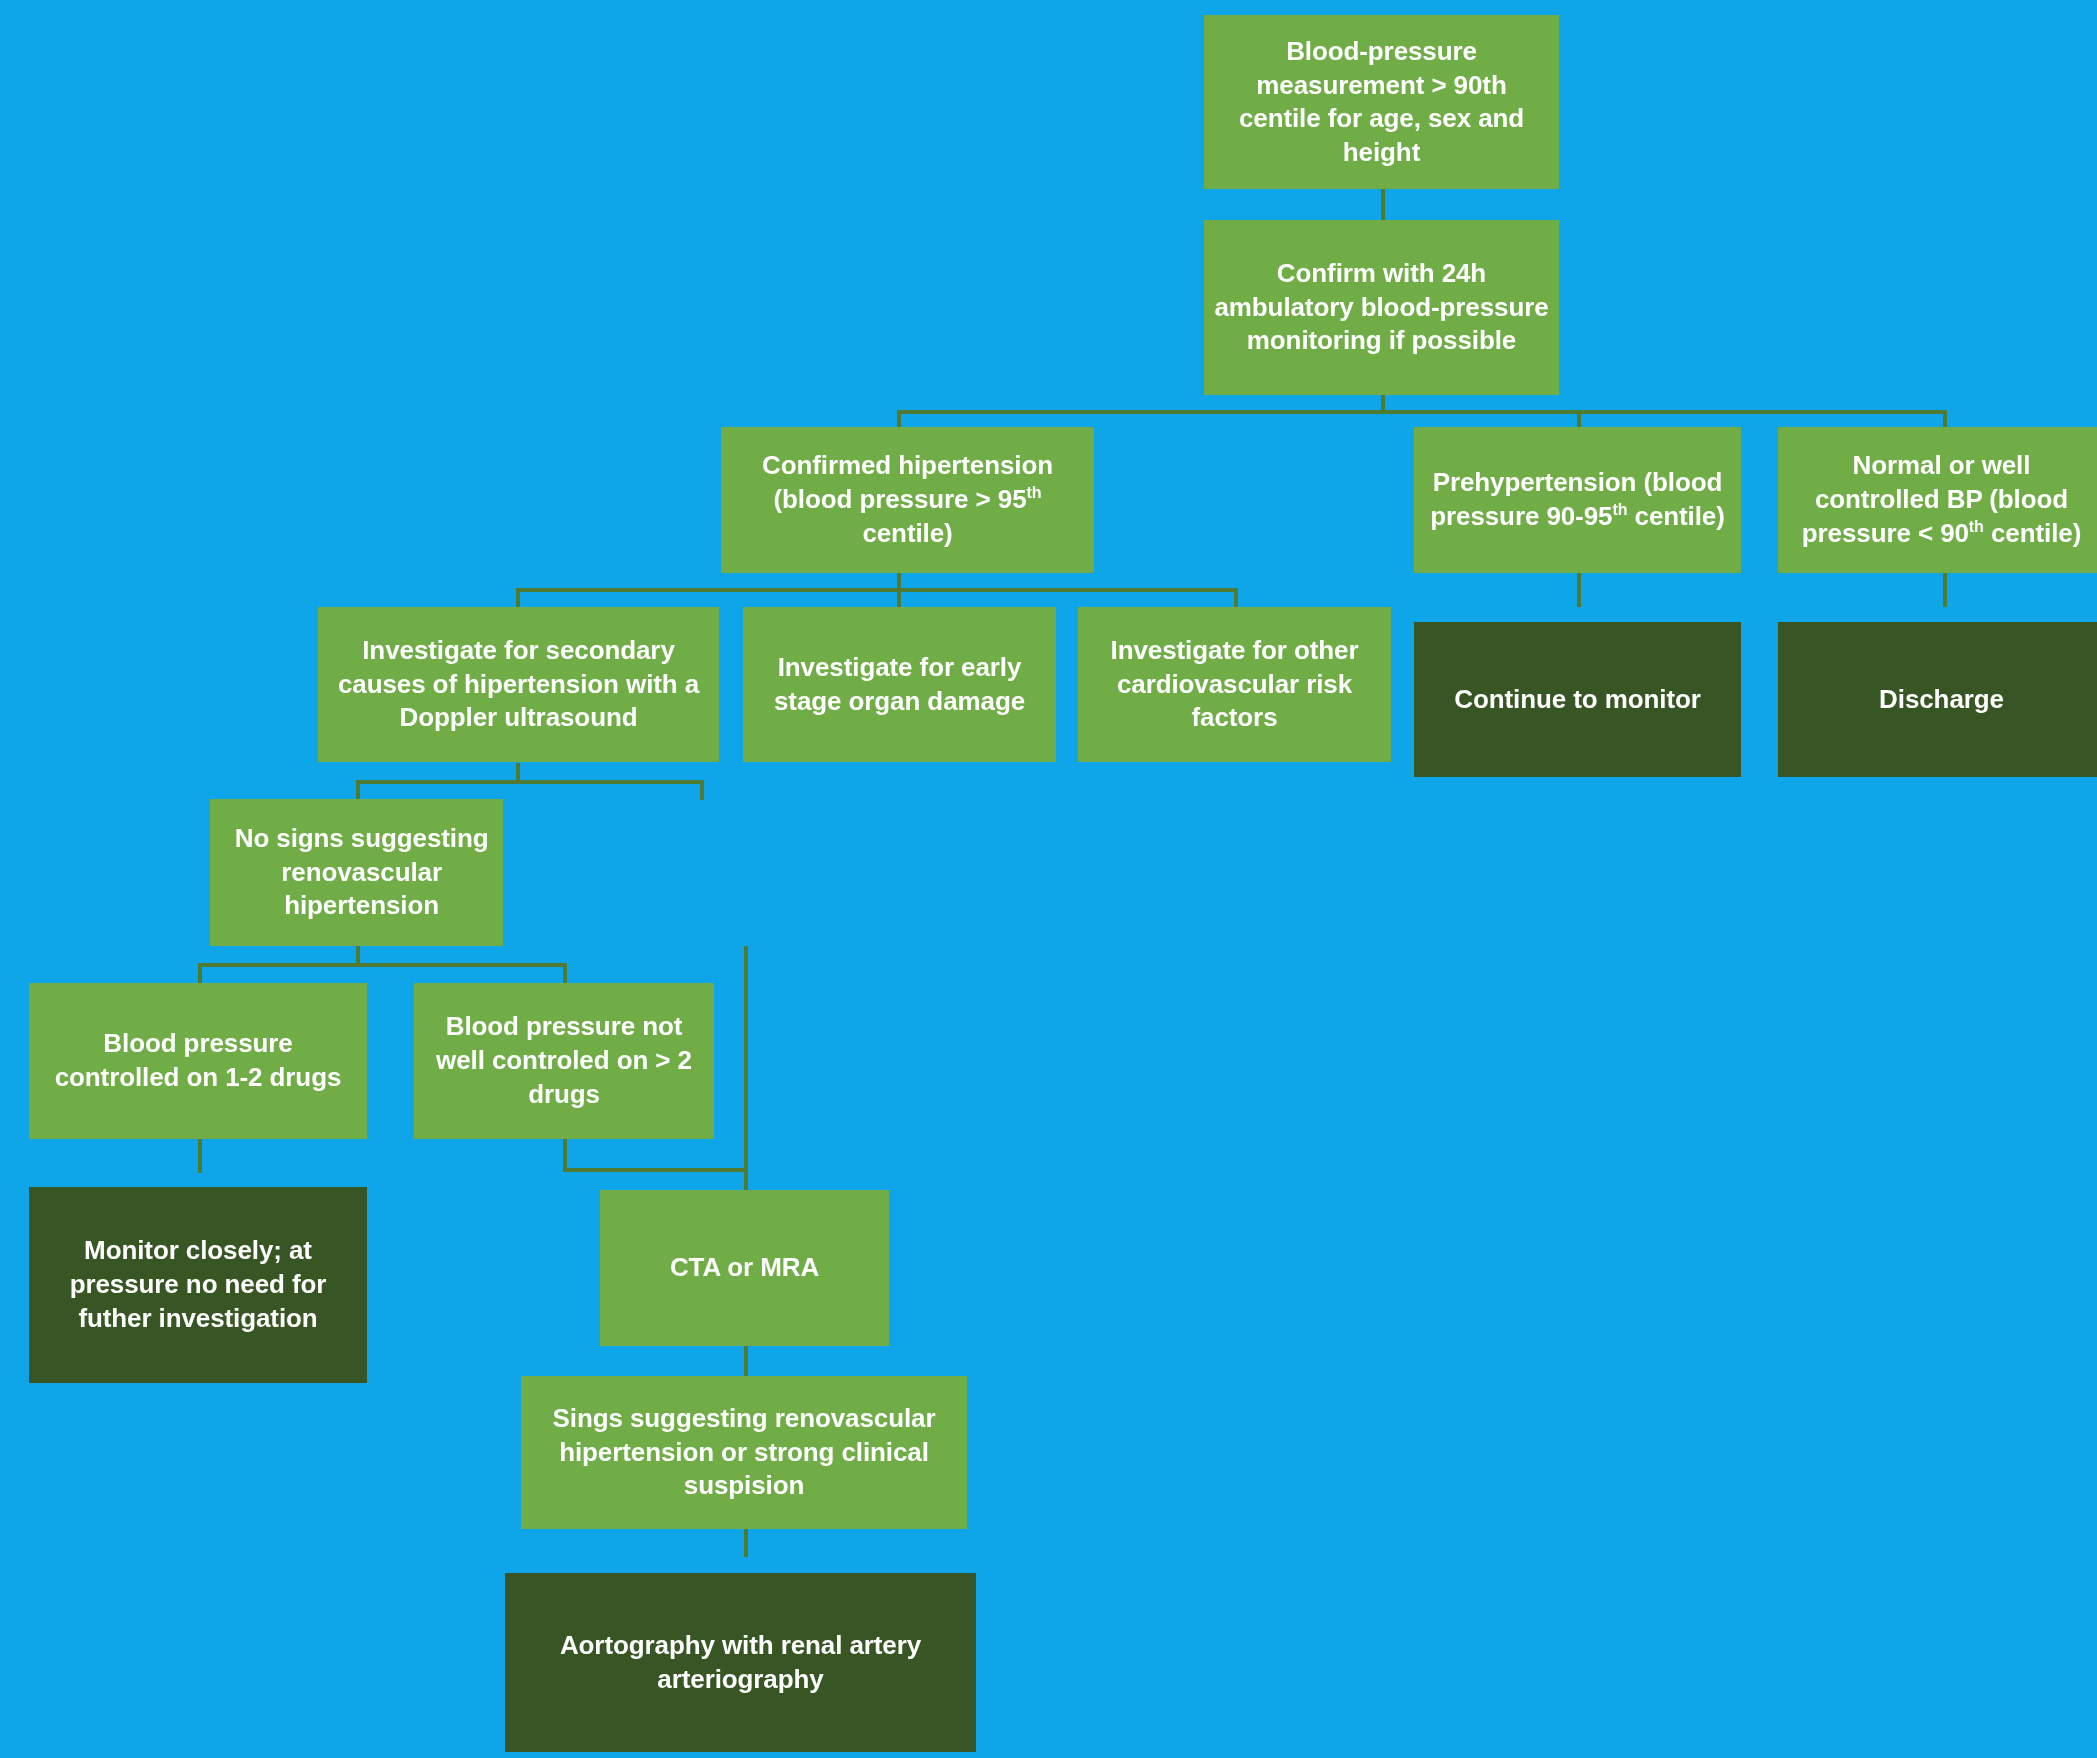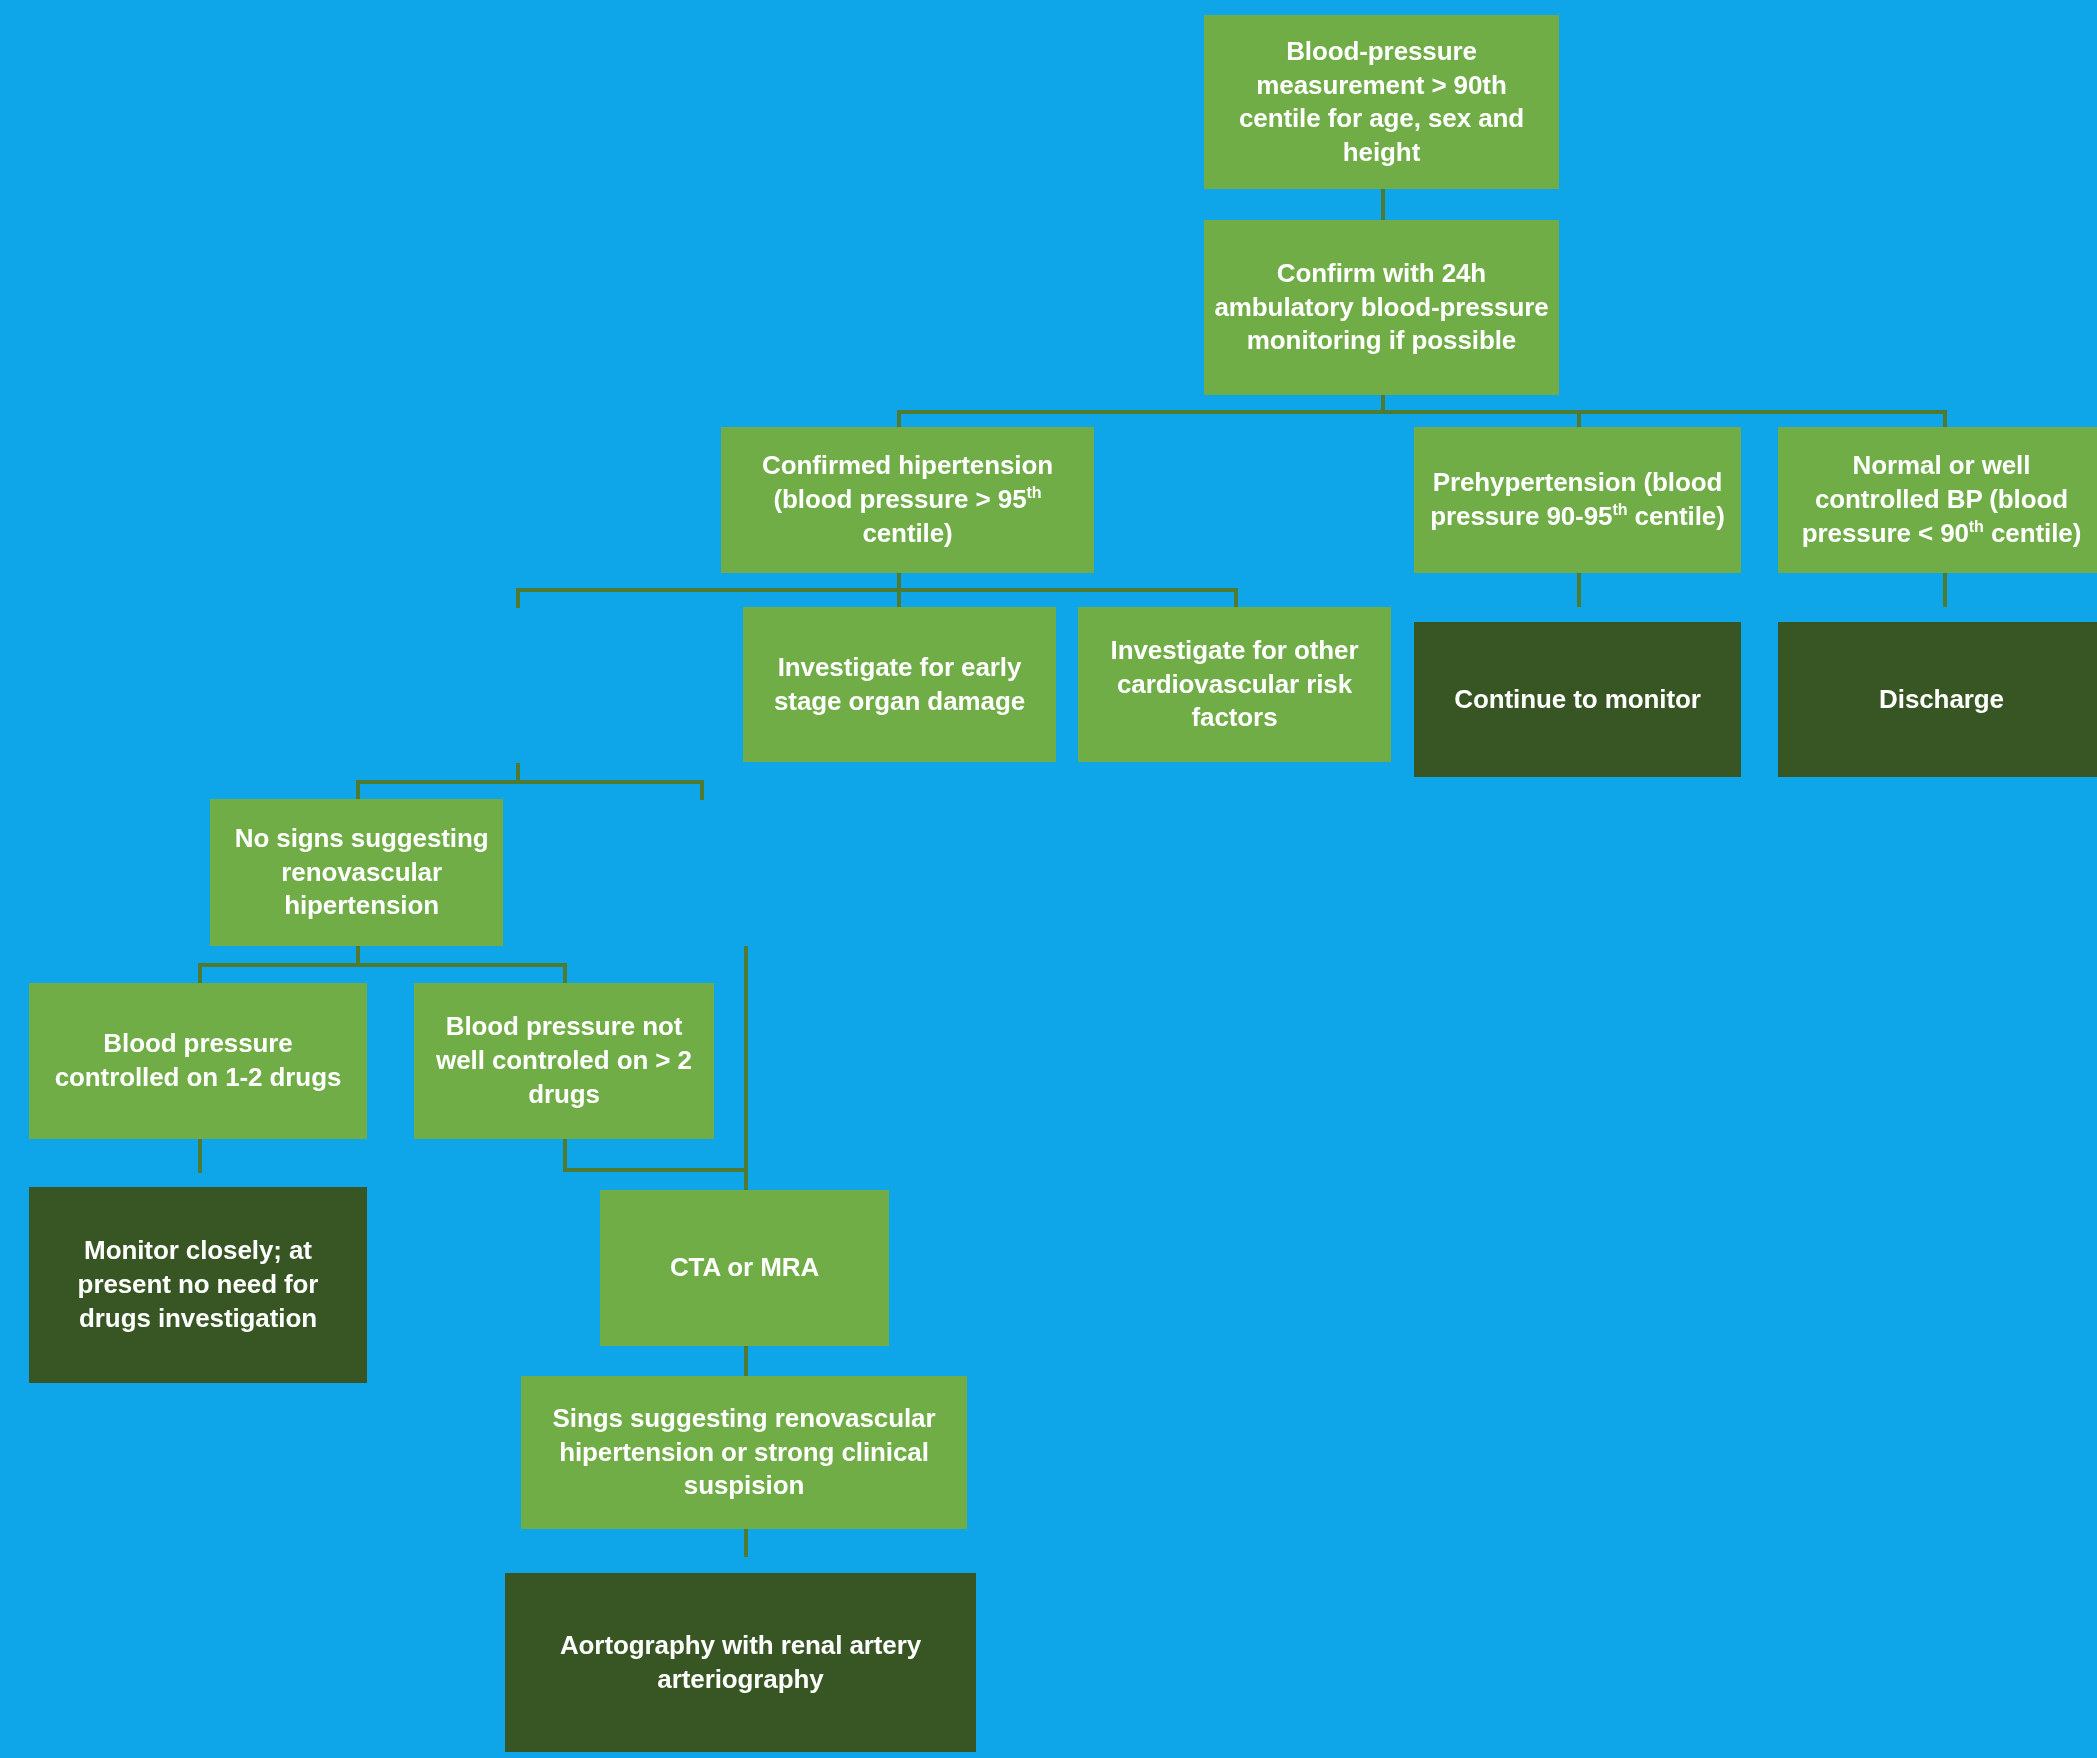--- a/index.html
+++ b/index.html
@@ -103,20 +103,23 @@
   </div>
 
   <div class="node light" style="left:1414px; top:427px; width:327px; height:146px; font-size:26px;">
     <span class="txt">Prehypertension (blood pressure 90-95<sup>th</sup> centile)</span>
   </div>
 
   <div class="node light" style="left:1778px; top:427px; width:327px; height:146px; font-size:26px;">
     <span class="txt">Normal or well controlled BP (blood pressure &lt; 90<sup>th</sup> centile)</span>
   </div>
 
+  <div class="node light" style="left:318px; top:607px; width:401px; height:155px; font-size:26px;">
+    <span class="txt">Investigate for secondary causes of hipertension with a Doppler ultrasound</span>
+  </div>
 
   <div class="node light" style="left:743px; top:607px; width:313px; height:155px; font-size:26px;">
     <span class="txt">Investigate for early stage organ damage</span>
   </div>
 
   <div class="node light" style="left:1078px; top:607px; width:313px; height:155px; font-size:26px;">
     <span class="txt">Investigate for other cardiovascular risk factors</span>
   </div>
 
   <div class="node dark" style="left:1414px; top:607px; width:327px; height:155px; font-size:26px;">
@@ -134,21 +137,21 @@
 
   <div class="node light" style="left:29px; top:983px; width:338px; height:156px; font-size:26px;">
     <span class="txt">Blood pressure controlled on 1-2 drugs</span>
   </div>
 
   <div class="node light" style="left:414px; top:983px; width:300px; height:156px; font-size:26px;">
     <span class="txt">Blood pressure not well controled on &gt; 2 drugs</span>
   </div>
 
   <div class="node dark" style="left:29px; top:1172px; width:338px; height:196px; font-size:26px;">
-    <span class="txt">Monitor closely; at present no need for drugs investigation</span>
+    <span class="txt">Monitor closely; at pressure no need for futher investigation</span>
   </div>
 
   <div class="node light" style="left:600px; top:1190px; width:289px; height:156px; font-size:26px;">
     <span class="txt">CTA or MRA</span>
   </div>
 
   <div class="node light" style="left:521px; top:1376px; width:446px; height:153px; font-size:26px;">
     <span class="txt">Sings suggesting renovascular hipertension or strong clinical suspision</span>
   </div>
 

